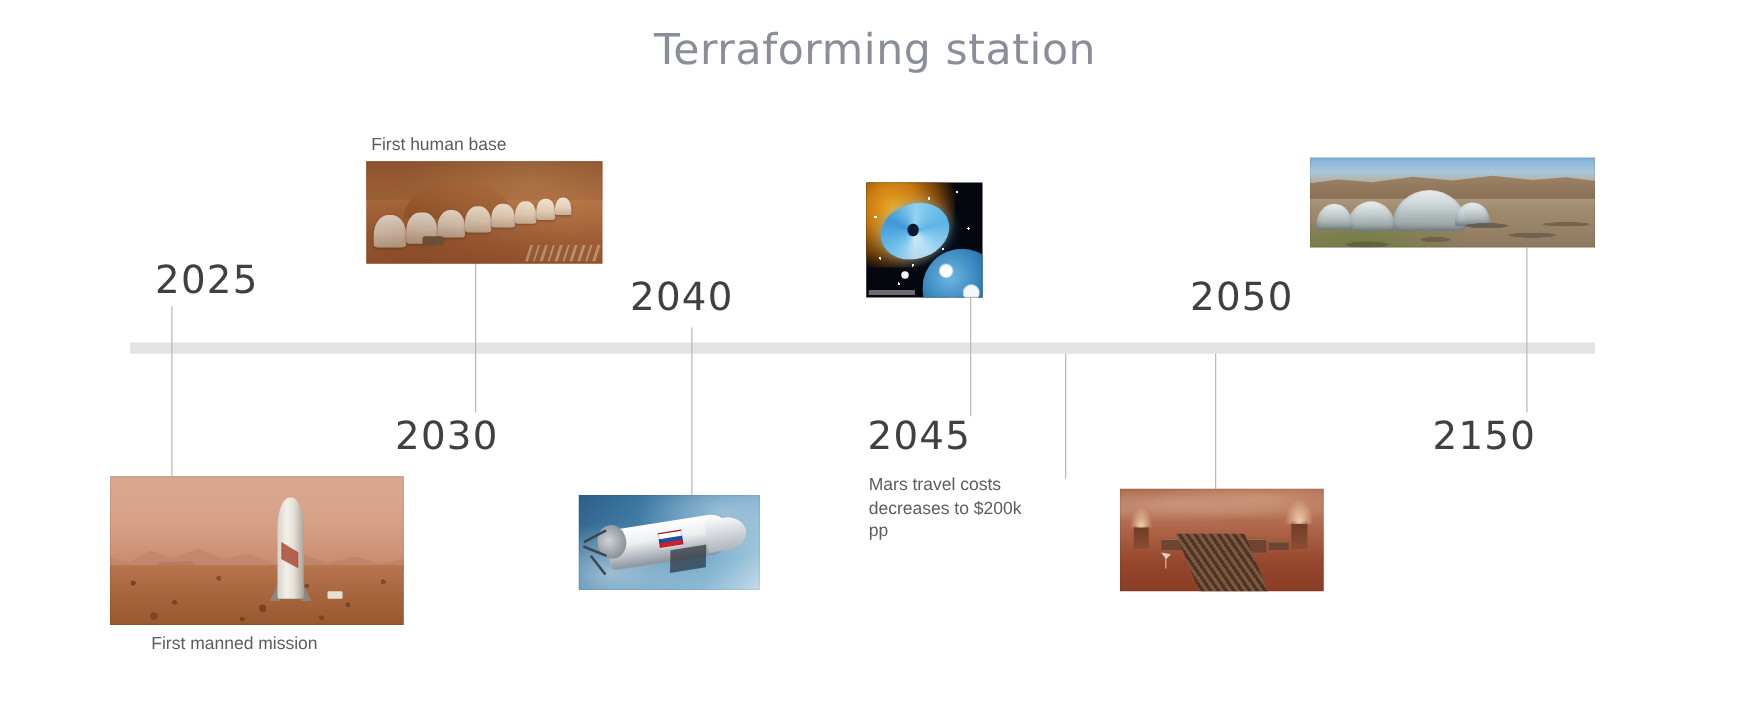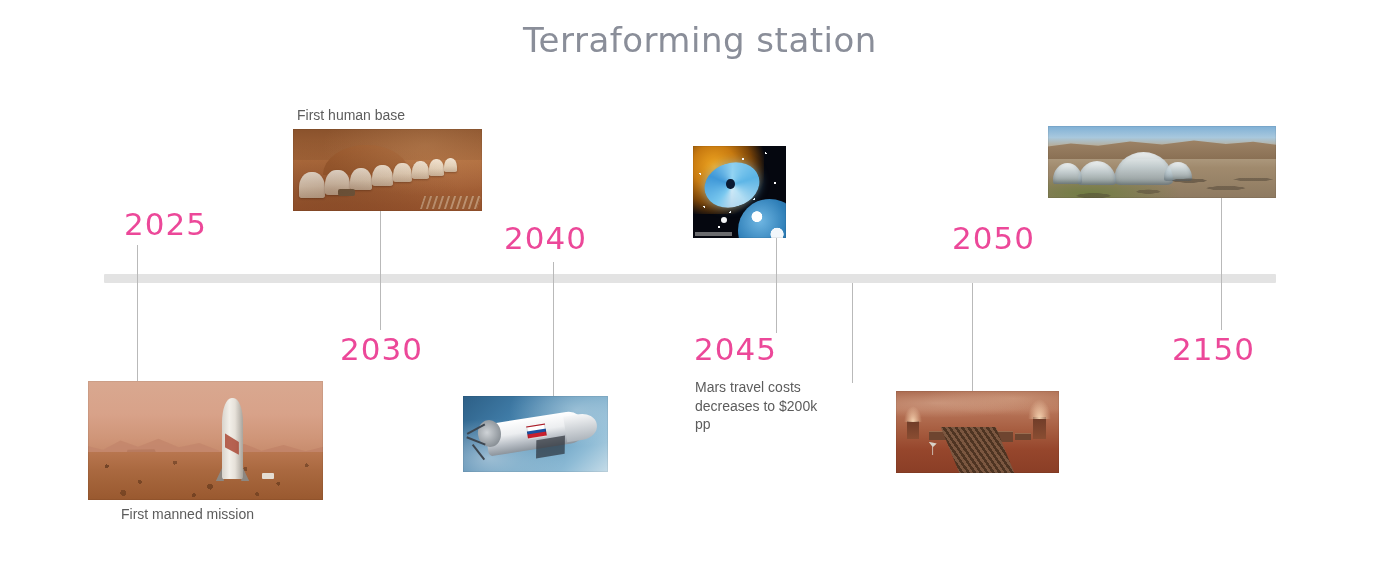--- a/index.html
+++ b/index.html
@@ -47,21 +47,21 @@
   
   .tick {
     position: absolute;
     width: 1px;
     background: #b9b9b9;
   }
 
   
   .year {
     position: absolute;
-    color: #ec4899;
+    color: #404040;
     font-size: 31px;
     letter-spacing: 1px;
     white-space: nowrap;
     font-family: "DejaVu Sans", sans-serif;
     font-weight: 400;
   }
 
   
   .caption {
     position: absolute;
@@ -361,25 +361,25 @@
 
   <div class="tick" style="left:137px; top:245px; height:136px;"></div>
   <div class="tick" style="left:380px; top:210px; height:120px;"></div>
   <div class="tick" style="left:553px; top:262px; height:135px;"></div>
   <div class="tick" style="left:776px; top:238px; height:95px;"></div>
   <div class="tick" style="left:852px; top:283px; height:100px;"></div>
   <div class="tick" style="left:972px; top:283px; height:108px;"></div>
   <div class="tick" style="left:1221px; top:198px; height:132px;"></div>
 
   <div class="year" style="left:124px; top:206px;">2025</div>
-  <div class="year" style="left:340px; top:331px;">2030</div>
+  <div class="year" style="left:316px; top:331px;">2030</div>
   <div class="year" style="left:504px; top:220px;">2040</div>
   <div class="year" style="left:694px; top:331px;">2045</div>
   <div class="year" style="left:952px; top:220px;">2050</div>
-  <div class="year" style="left:1172px; top:331px;">2150</div>
+  <div class="year" style="left:1146px; top:331px;">2150</div>
 
   <div class="caption" style="left:297px; top:106px;">First human base</div>
   <div class="caption" style="left:121px; top:505px;">First manned mission</div>
   <div class="caption" style="left:695px; top:378px;">Mars travel costs
 decreases to $200k
 pp</div>
 
   <div class="photo ph-rocket" style="left:88px; top:381px; width:235px; height:119px;">
     <div class="sky"></div>
     <div class="mtn-a"></div>

